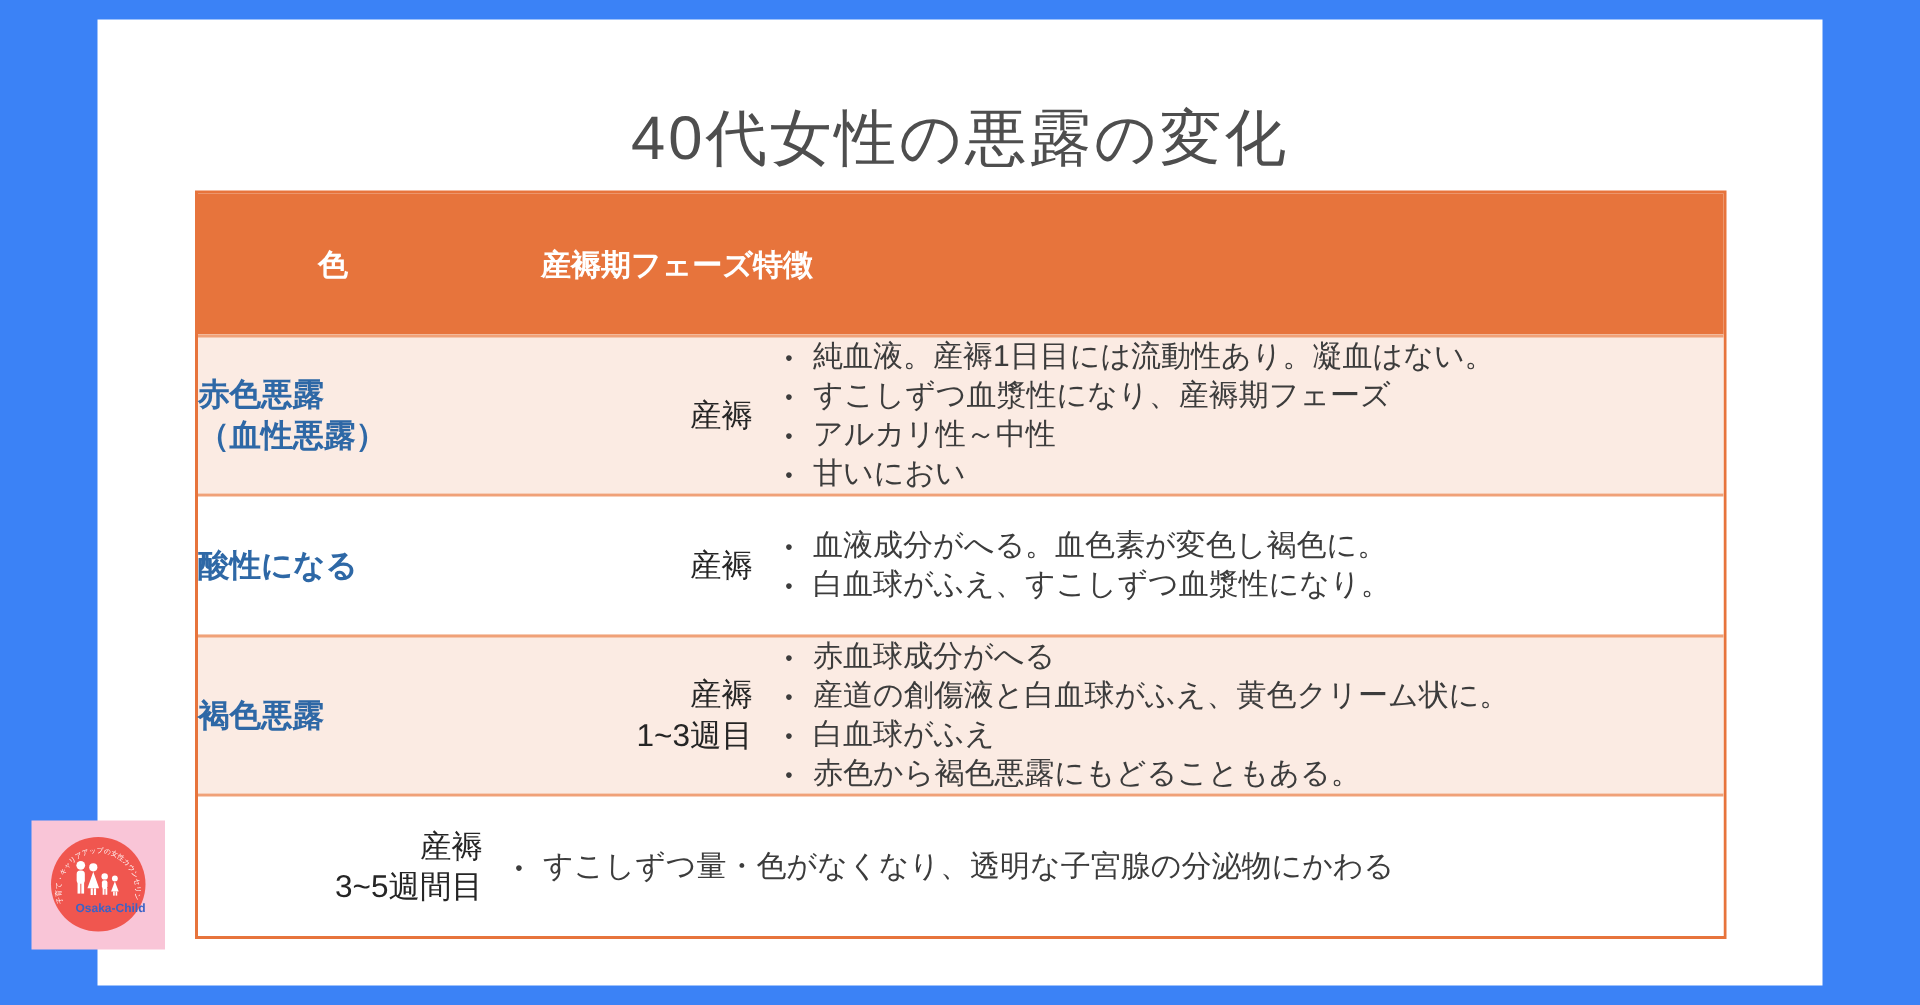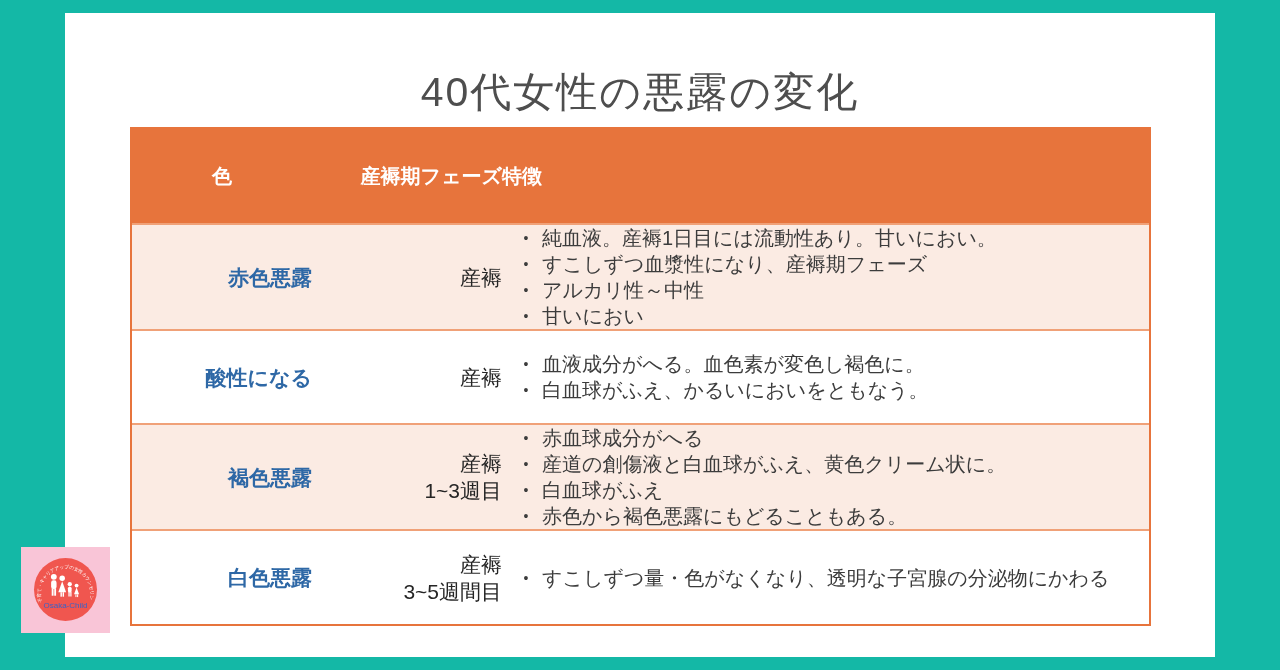--- a/index.html
+++ b/index.html
@@ -1,18 +1,18 @@
 <!DOCTYPE html>
 <html><head>
 <meta charset="utf-8">
 <style>
   html,body{margin:0;padding:0;}
   .canvas{
     position:relative;width:1280px;height:670px;overflow:hidden;
-    background:#14b8a6;
+    background:#3b82f6;
     font-family:"Liberation Sans","DejaVu Sans",sans-serif;
   }
   .page{
     position:absolute;left:65px;top:13px;width:1150px;height:644px;
     background:#ffffff;
   }
   .title{
     position:absolute;top:52px;left:0;width:100%;
     margin:0;text-align:center;
     font-size:41px;font-weight:400;color:#4E4E4E;letter-spacing:2px;
@@ -30,40 +30,40 @@
   .col2{width:190px;flex:none;text-align:right;}
   .col3{flex:1;}
   .thead .col3{text-align:left;}
   .trow{
     display:flex;background:#ffffff;border-top:2px solid #F0A178;
     box-sizing:border-box;
   }
   .trow.alt{background:#FBEBE3;}
   .r0{height:106px}.r1{height:94px}.r2{height:106px}.r3{height:95px}
   .td{display:flex;flex-direction:column;justify-content:center;box-sizing:border-box;}
-  .color-label{color:#2E68A6;font-weight:700;font-size:21px;line-height:27px;text-align:right;}
+  .color-label{color:#2E68A6;font-weight:700;font-size:21px;line-height:27px;text-align:left;}
   .phase{color:#252525;font-weight:400;font-size:21px;line-height:27px;text-align:right;}
   .features{padding:5px 14px 5px 8px;}
   .bullet{display:flex;align-items:flex-start;font-size:20px;line-height:26px;color:#3C3C3C;}
   .bullet .dot{flex:none;width:32px;text-align:center;font-size:14px;line-height:26px;color:#3C3C3C;}
   .bullet .btxt{flex:1;}
   
   .stamp{
     position:absolute;left:21px;top:547px;width:89px;height:86px;
     background:#F9C5D7;
   }
   .stamp-circle{
     position:absolute;left:13px;top:11px;width:63px;height:63px;
     border-radius:50%;background:#F0564F;
   }
   .stamp-arc-svg{position:absolute;left:0;top:0;width:63px;height:63px;}
   .family-svg{position:absolute;left:14px;top:14px;width:35px;height:28px;}
   .brand{
-    position:absolute;left:0;top:43px;width:100%;text-align:center;
-    color:#3A63C8;font-size:8px;font-weight:400;letter-spacing:0px;
+    position:absolute;left:0;top:43px;width:100%;text-align:right;
+    color:#3A63C8;font-size:8px;font-weight:700;letter-spacing:0px;
     white-space:nowrap;
   }
 </style>
 </head>
 <body>
 
 <div class="canvas">
   <div class="page">
     <h1 class="title">40代女性の悪露の変化</h1>
 
@@ -71,28 +71,29 @@
 
       <div class="thead">
         <div class="col1">色</div>
         <div class="col2">産褥期フェーズ</div>
         <div class="col3">特徴</div>
       </div>
 
       <div class="trow alt r0">
         <div class="td col1 color-label">
           <div>赤色悪露</div>
-        </div>
-        <div class="td col2 phase">
-          <div>産褥</div>
-        </div>
-        <div class="td col3 features">
-          <div class="bullet">
-              <span class="dot">•</span>
-              <span class="btxt">純血液。産褥1日目には流動性あり。甘いにおい。</span>
+          <div>（血性悪露）</div>
+        </div>
+        <div class="td col2 phase">
+          <div>産褥</div>
+        </div>
+        <div class="td col3 features">
+          <div class="bullet">
+              <span class="dot">•</span>
+              <span class="btxt">純血液。産褥1日目には流動性あり。凝血はない。</span>
             </div>
           <div class="bullet">
               <span class="dot">•</span>
               <span class="btxt">すこしずつ血漿性になり、産褥期フェーズ</span>
             </div>
           <div class="bullet">
               <span class="dot">•</span>
               <span class="btxt">アルカリ性～中性</span>
             </div>
           <div class="bullet">
@@ -109,21 +110,21 @@
         <div class="td col2 phase">
           <div>産褥</div>
         </div>
         <div class="td col3 features">
           <div class="bullet">
               <span class="dot">•</span>
               <span class="btxt">血液成分がへる。血色素が変色し褐色に。</span>
             </div>
           <div class="bullet">
               <span class="dot">•</span>
-              <span class="btxt">白血球がふえ、かるいにおいをともなう。</span>
+              <span class="btxt">白血球がふえ、すこしずつ血漿性になり。</span>
             </div>
         </div>
       </div>
 
       <div class="trow alt r2">
         <div class="td col1 color-label">
           <div>褐色悪露</div>
         </div>
         <div class="td col2 phase">
           <div>産褥</div>
@@ -143,23 +144,20 @@
               <span class="btxt">白血球がふえ</span>
             </div>
           <div class="bullet">
               <span class="dot">•</span>
               <span class="btxt">赤色から褐色悪露にもどることもある。</span>
             </div>
         </div>
       </div>
 
       <div class="trow r3">
-        <div class="td col1 color-label">
-          <div>白色悪露</div>
-        </div>
         <div class="td col2 phase">
           <div>産褥</div>
           <div>3~5週間目</div>
         </div>
         <div class="td col3 features">
           <div class="bullet">
               <span class="dot">•</span>
               <span class="btxt">すこしずつ量・色がなくなり、透明な子宮腺の分泌物にかわる</span>
             </div>
         </div>

